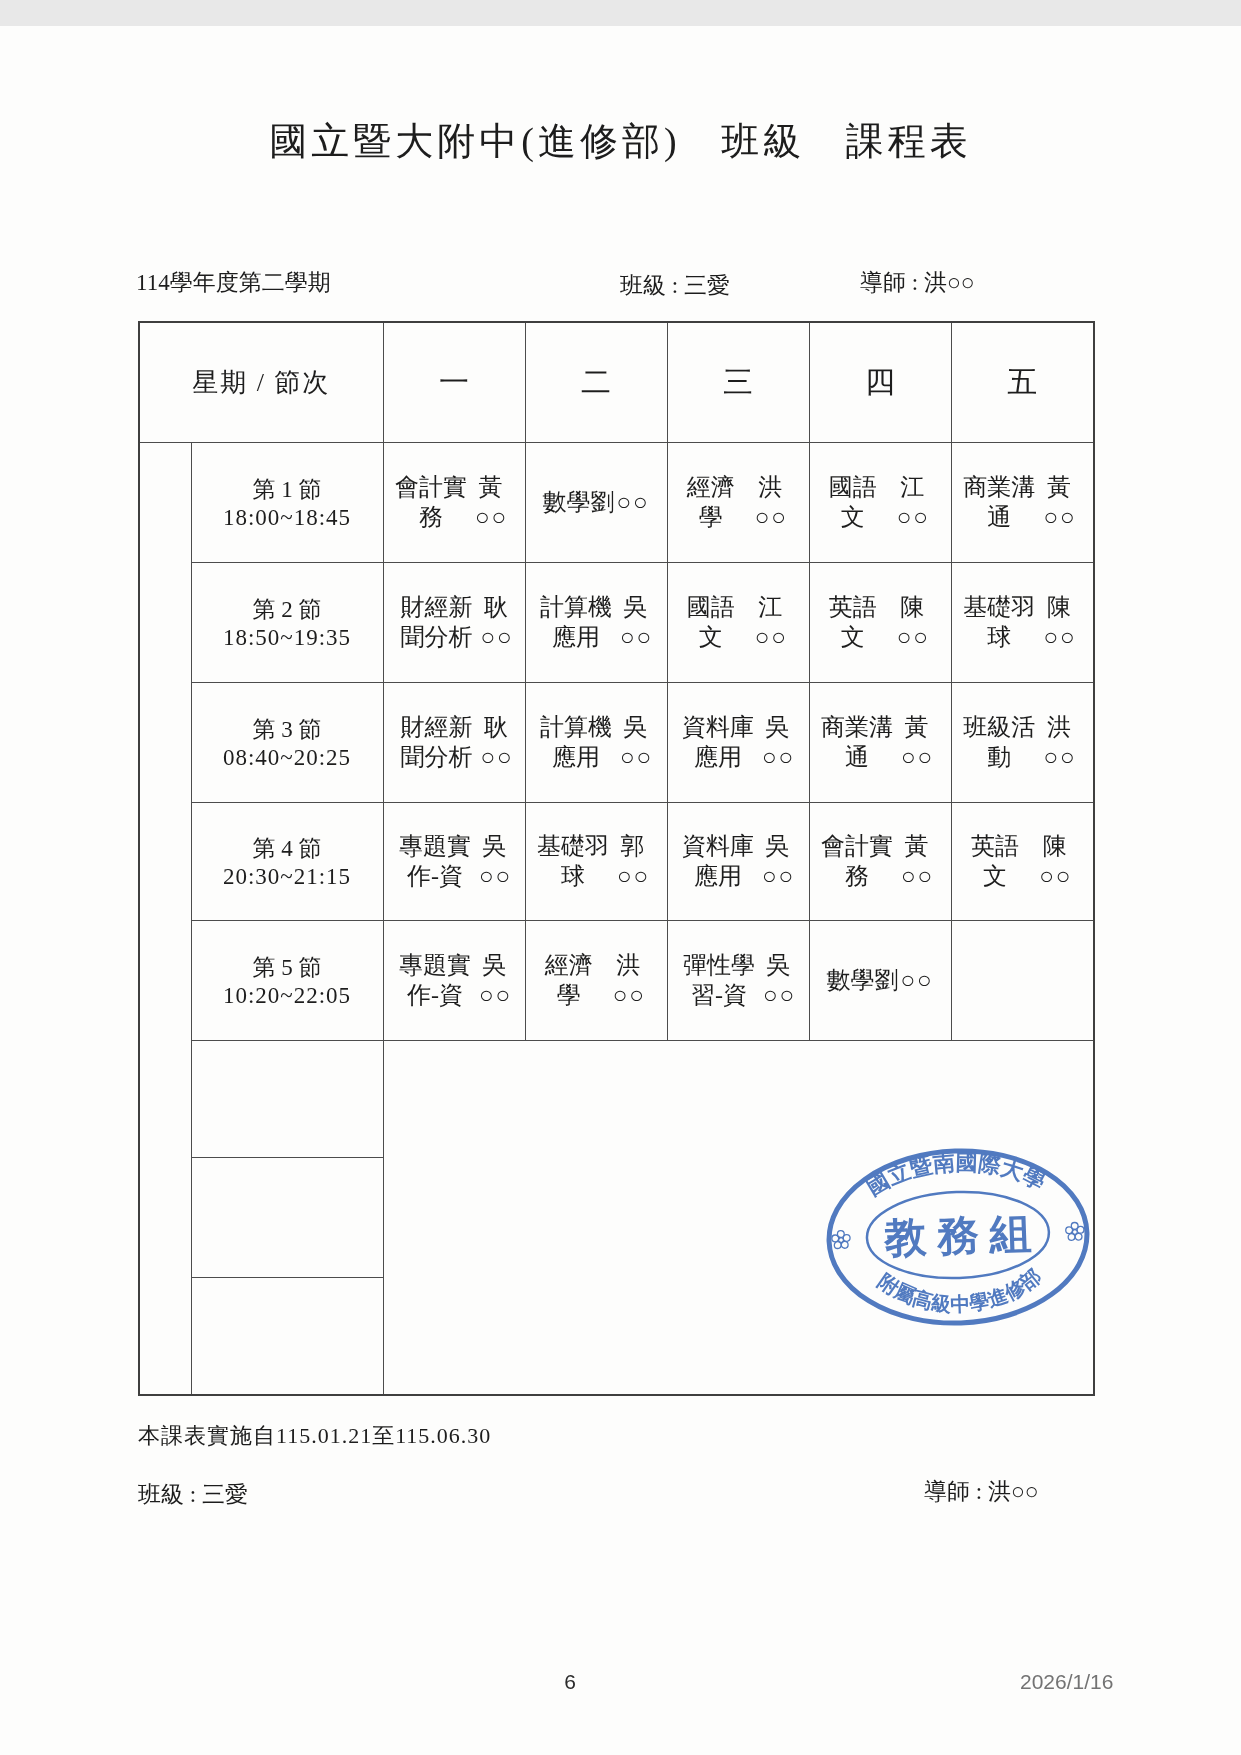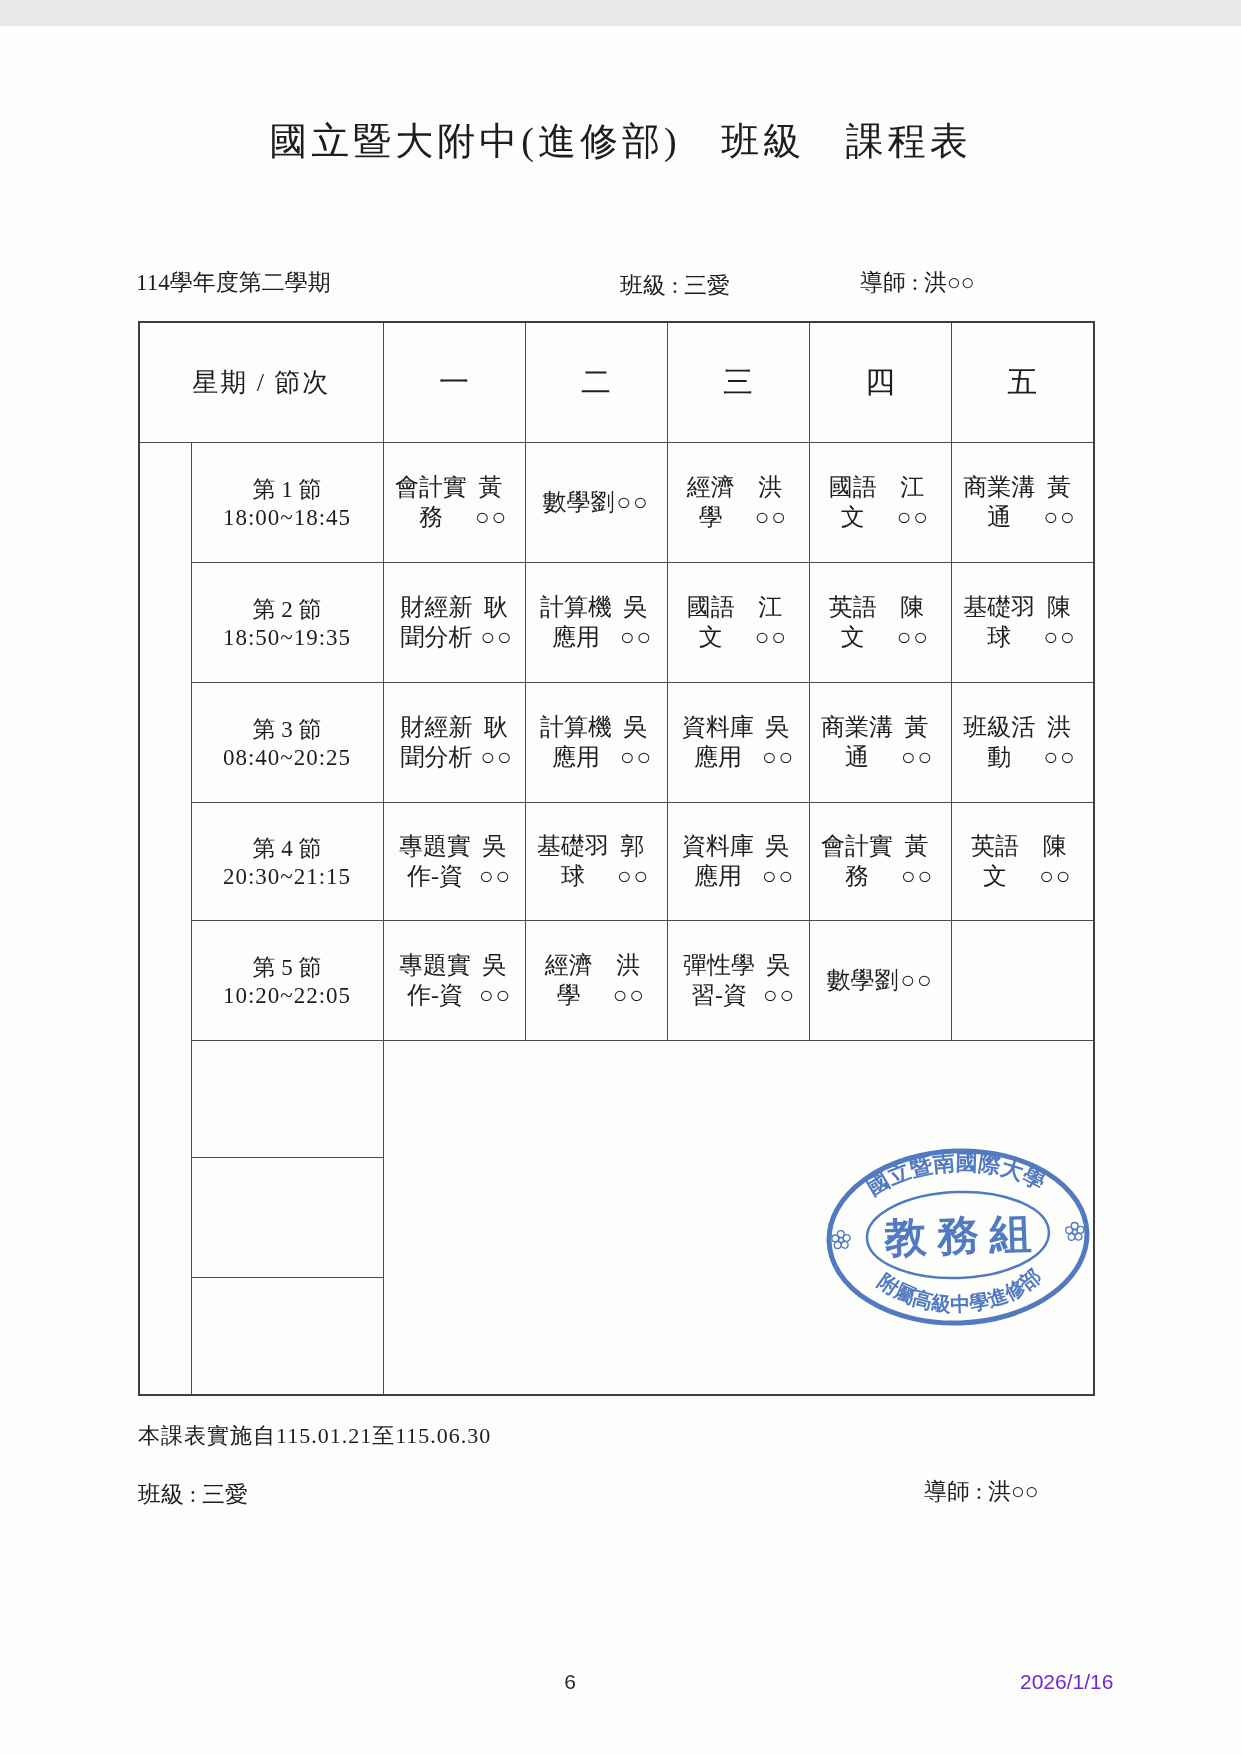--- a/index.html
+++ b/index.html
@@ -50,21 +50,21 @@
     position:absolute;left:824px;top:1121px;width:268px;height:180px;
     opacity:.85;transform:rotate(-2deg);
   }
   
   .validity{position:absolute;left:138px;top:1395px;font-size:22px;letter-spacing:1px;}
   .class-bottom{position:absolute;left:138px;top:1453px;font-size:23px;white-space:pre;}
   .teacher-bottom{position:absolute;left:924px;top:1450px;font-size:23px;white-space:pre;}
   .page-number{position:absolute;left:540px;top:1644px;width:60px;text-align:center;
     font-family:"Liberation Sans","DejaVu Sans",sans-serif;font-size:21px;color:#2c2c2c;}
   .print-date{position:absolute;left:1020px;top:1644px;
-    font-family:"Liberation Sans","DejaVu Sans",sans-serif;font-size:21px;color:#6d28d9;}
+    font-family:"Liberation Sans","DejaVu Sans",sans-serif;font-size:21px;color:#737373;}
 </style>
 </head>
 <body>
 
 <div id="page">
 
   <div class="doc-title">國立暨大附中(進修部)   班級   課程表</div>
 
   <div class="info-line">
     <span class="semester">114學年度第二學期</span>

